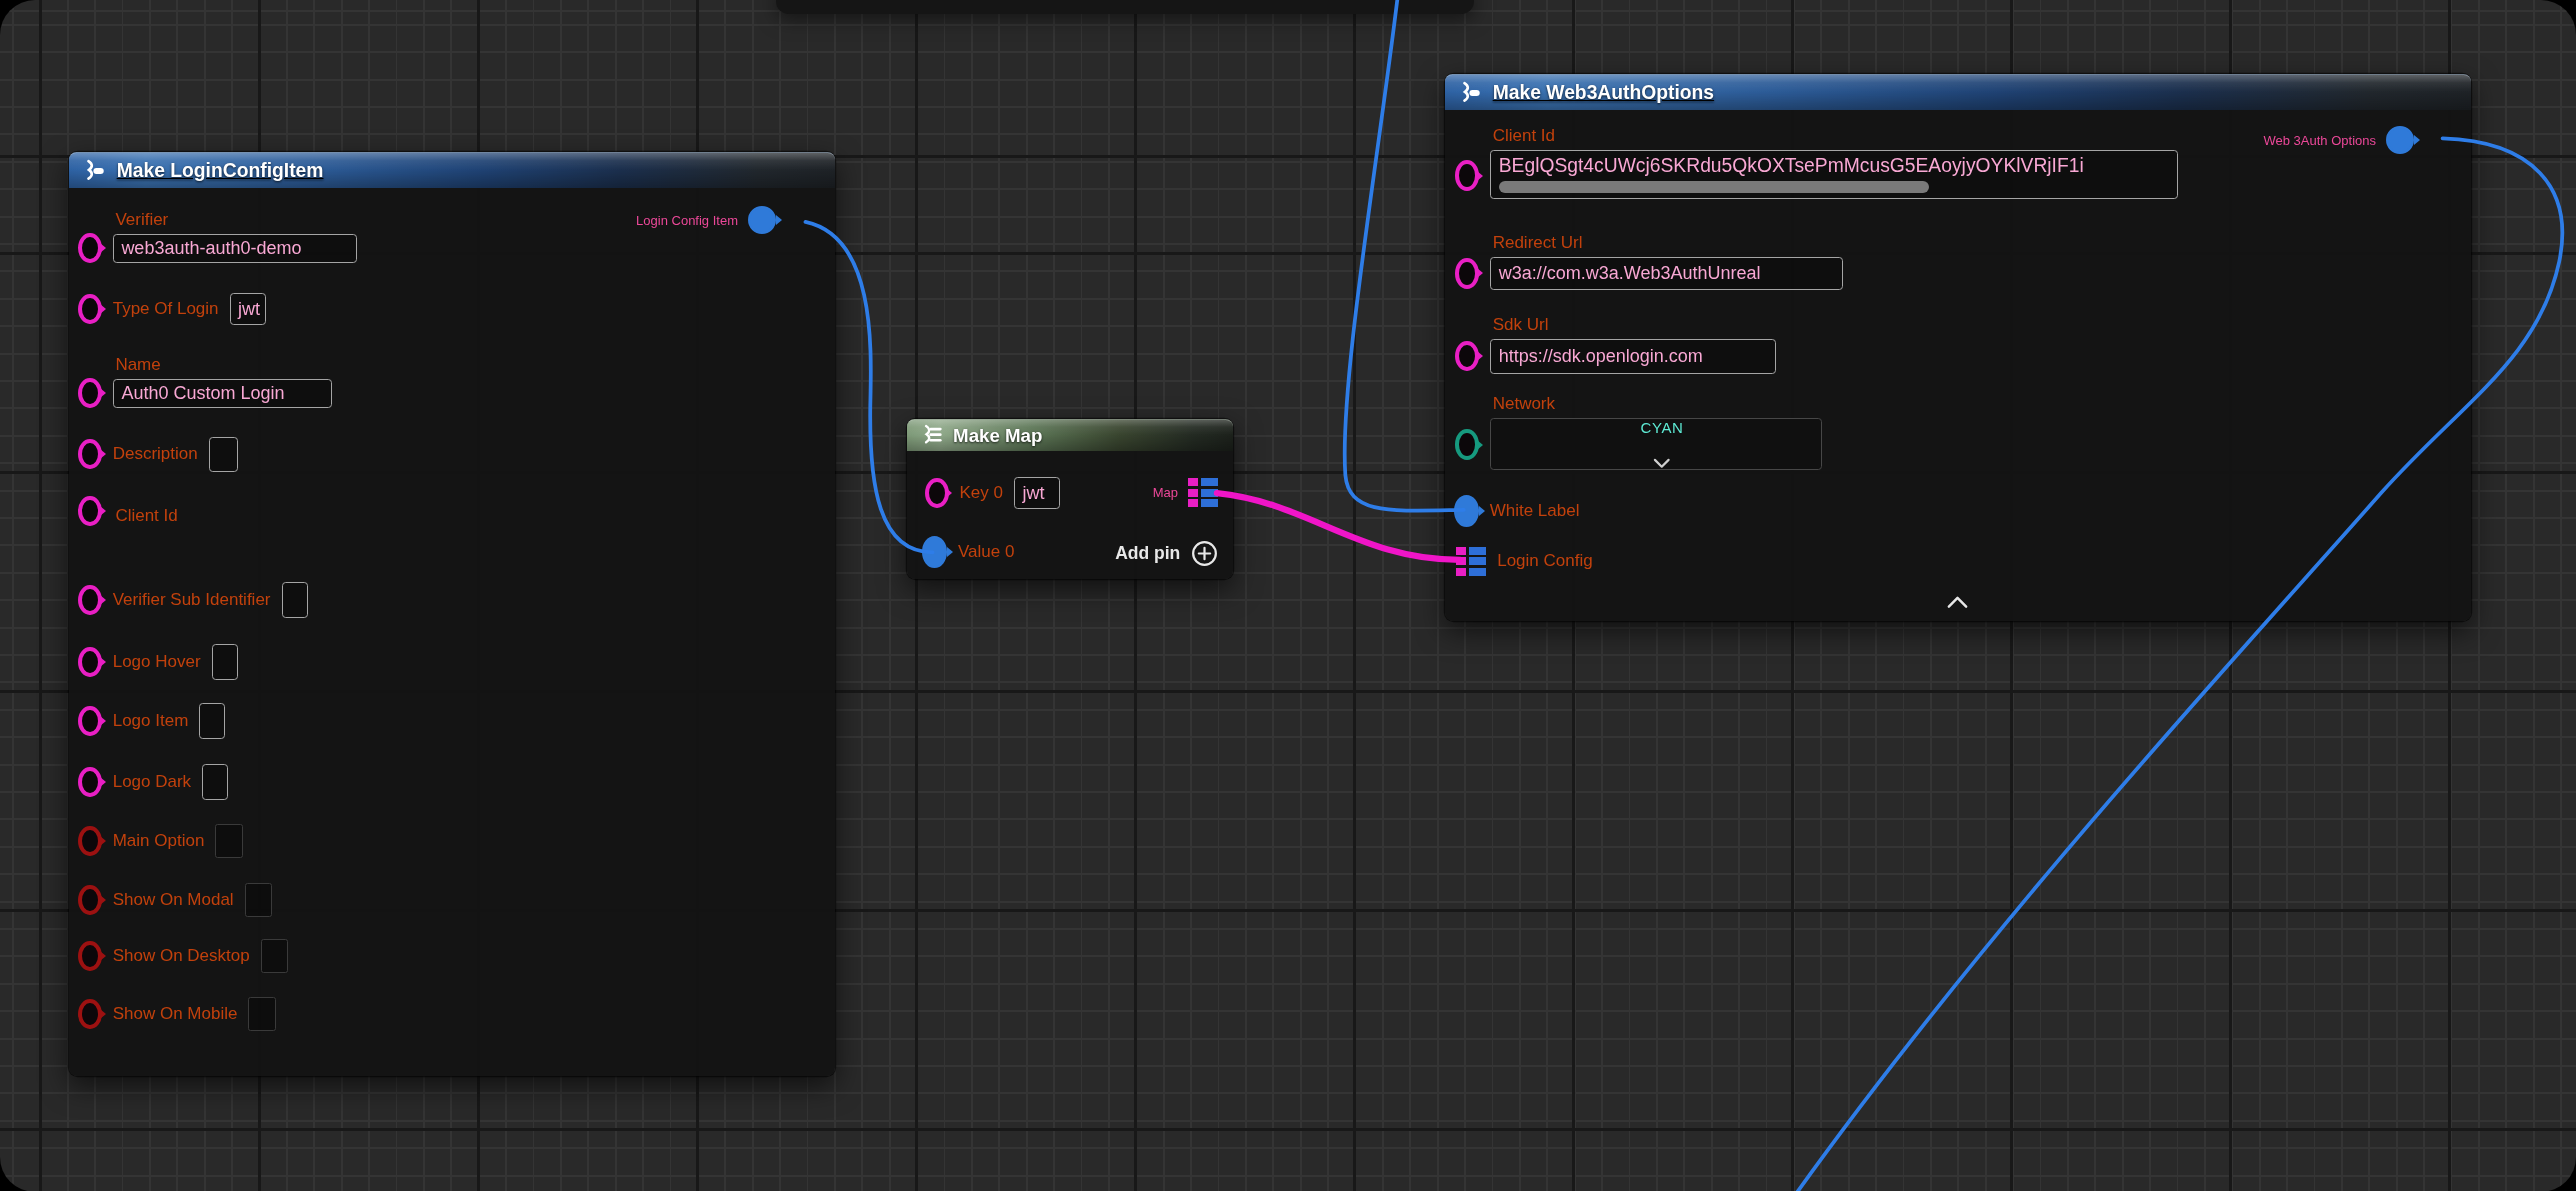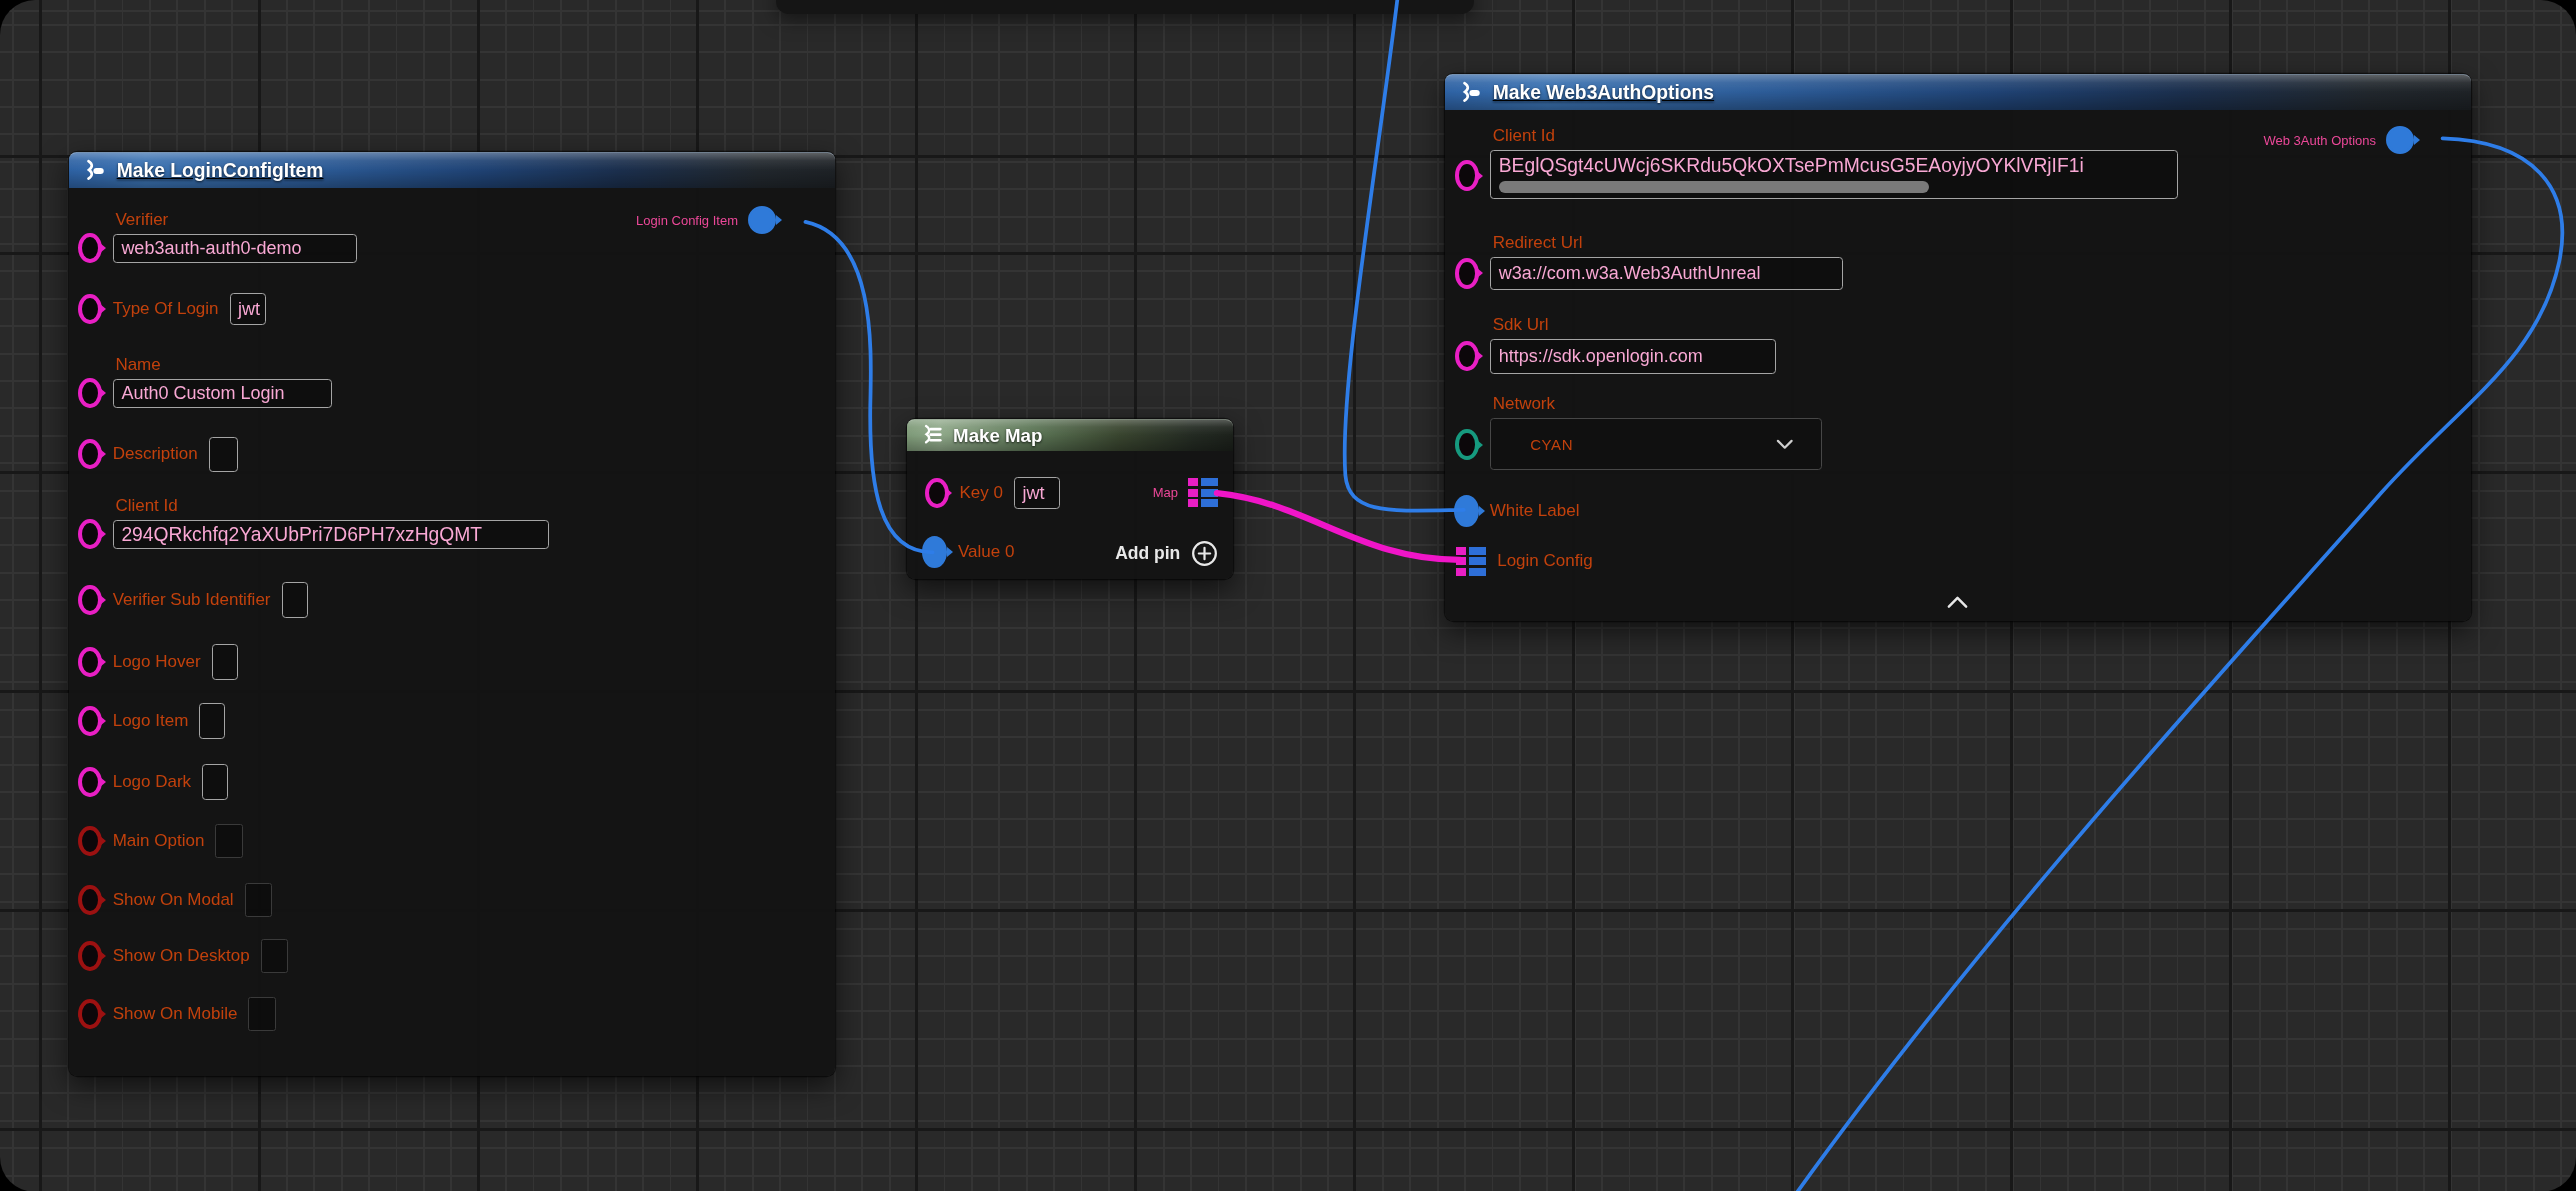--- a/index.html
+++ b/index.html
@@ -57,21 +57,21 @@
   .tbox{height:29px;border:1.9px solid #a5a5a5;border-radius:3.7px;background:rgba(8,8,8,.5);
     display:flex;align-items:center;padding:0 7.5px;font-size:18px;color:#f9a8d4;
     white-space:nowrap;overflow:hidden;box-sizing:border-box;}
   .tbox.big{height:49px;flex-direction:column;align-items:flex-start;justify-content:space-between;
     padding:3.7px 7.5px 5px 7.5px;}
   .scrollbar{height:12.5px;width:430px;background:#7a7a7a;border-radius:6.2px;flex:none;}
   .cbox{width:27.4px;height:34px;border:1.9px solid #3a3a3a;background:rgba(8,8,8,.55);
     border-radius:2.5px;box-sizing:border-box;}
   .dropdown{width:332px;height:52px;border:1.9px solid #474747;background:#101010;border-radius:3.7px;
     display:flex;align-items:center;justify-content:space-between;
-    padding:0 27.4px 0 39px;font-size:15px;color:#c2410c;letter-spacing:0.6px;box-sizing:border-box;}
+    padding:0 27.4px 0 39px;font-size:15px;color:#5eead4;letter-spacing:0.6px;box-sizing:border-box;flex-direction:column;}
 
   .outrow{position:absolute;display:flex;align-items:center;gap:10px;}
   .outlabel{font-size:13px;color:#ec4899;white-space:nowrap;}
   .addpin{font-size:17.5px;font-weight:700;color:#e8e8e8;white-space:nowrap;}
   .collapse{position:absolute;}
   svg.wires{position:absolute;inset:0;z-index:50;pointer-events:none;}
 </style>
 </head>
 <body>
 
@@ -113,21 +113,20 @@
     <div class="irow" style="top:285px">
       <span class="pin string"></span>
       <span class="plabel">Description</span>
       <div class="tbox" style="width:29px;height:35px;padding:0"></div>
     </div>
 
     <div class="srow" style="top:344px">
       <span class="pin string"></span>
       <div class="stack">
         <span class="plabel">Client Id</span>
-        <div class="tbox" style="width:436px;font-size:19.3px">294QRkchfq2YaXUbPri7D6PH7xzHgQMT</div>
       </div>
     </div>
 
     <div class="irow" style="top:431px">
       <span class="pin string"></span>
       <span class="plabel">Verifier Sub Identifier</span>
       <div class="tbox" style="width:26px;height:36px;padding:0"></div>
     </div>
 
     <div class="irow" style="top:493px">

